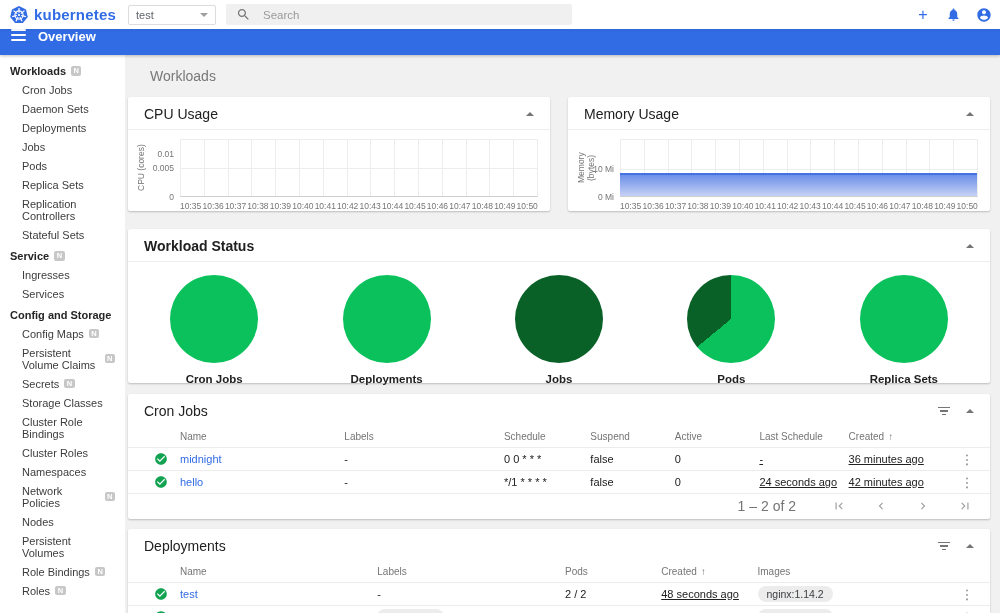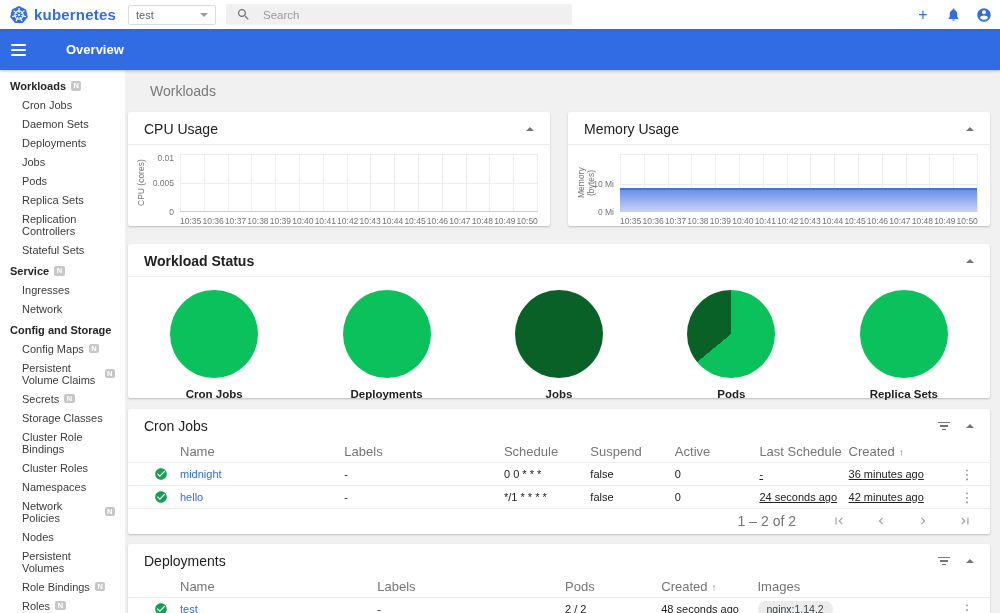--- a/index.html
+++ b/index.html
@@ -20,22 +20,22 @@
     display:flex; align-items:center; padding:0 10px; gap:12px; }
   .searchbar input { border:none; background:transparent; outline:none; font-size:11.5px; color:#444; width:260px;
     font-family:"Liberation Sans", sans-serif; }
   .searchbar input::placeholder { color:#9a9a9a; }
   .topbar-right { position:absolute; right:8px; top:0; height:29px; display:flex; align-items:center; gap:15px; }
   .plus-icon { color:#326ce5; font-size:16px; line-height:16px; cursor:pointer; width:16px; text-align:center; }
   .plus-icon::before { content:"+"; }
   .icon-btn { cursor:pointer; display:flex; align-items:center; }
 
   
-  .bluebar { height:41px; background:#326ce5; display:flex; align-items:center; position:relative; z-index:4;
-    box-shadow:0 1px 3px rgba(0,0,0,.25);gap:28px; }
+  .bluebar { height:26px; background:#326ce5; display:flex; align-items:flex-start; position:relative; z-index:4;
+    box-shadow:0 1px 3px rgba(0,0,0,.25); }
   .hamburger { margin-left:11px; width:15px; display:flex; flex-direction:column; gap:3px; cursor:pointer; }
   .hamburger i { display:block; height:2px; background:#fff; border-radius:1px; }
   .bluebar-title { color:#fff; font-size:13px; font-weight:bold; margin-left:12px; }
 
   
   .bodywrap { display:flex; height:571px; }
   .sidebar { width:125px; background:#fff; padding-top:4px; flex:none; overflow:hidden; }
   .main { flex:1; background:#f1f1f1; padding:11px 10px 0 3px; overflow:hidden; }
 
   
@@ -80,21 +80,21 @@
   .pie { width:88px; height:88px; border-radius:50%; }
   .pie-label { margin-top:10px; font-size:11.5px; color:#212121; }
 
   
   .table-card { margin-bottom:10px; }
   .cj-grid { display:grid; grid-template-columns:38px 1.75fr 1.7fr 0.92fr 0.9fr 0.9fr 0.95fr 1.08fr 34px;
     align-items:center; padding:0 6px 0 14px; }
   .dp-grid { display:grid; grid-template-columns:38px 2.05fr 1.95fr 1fr 1fr 2fr 34px;
     align-items:center; padding:0 6px 0 14px; }
   .thead { height:21px; }
-  .th { font-size:13px; color:#757575; display:flex; gap:4px; cursor:pointer; }
+  .th { font-size:10px; color:#757575; display:flex; gap:4px; cursor:pointer; }
   .sort-arrow::before { content:"\2191"; font-size:10px; color:#757575; }
   .trow { height:23px; border-top:1px solid #ececec; }
   .td { font-size:11px; color:#212121; }
   .link { color:#326ce5; cursor:pointer; }
   .tip { text-decoration:underline; cursor:default; }
   .chip { display:inline-block; background:#ececec; color:#3c4043; border-radius:9px; padding:2px 9px;
     font-size:10.5px; line-height:1.2; }
   .rowcheck { display:flex; justify-content:center; }
   .kebab { color:#757575; font-size:13px; text-align:center; cursor:pointer; }
   .kebab::before { content:"\22EE"; }
@@ -190,21 +190,21 @@
         <span>Stateful Sets</span>
       </div>
     <div class="sec">
         <span>Service</span>
         <span class="badge">N</span>
       </div>
     <div class="item">
         <span>Ingresses</span>
       </div>
     <div class="item">
-        <span>Network</span>
+        <span>Services</span>
       </div>
     <div class="sec">
         <span>Config and Storage</span>
       </div>
     <div class="item">
         <span>Config Maps</span>
         <span class="badge">N</span>
       </div>
     <div class="item">
         <span>Persistent Volume Claims</span>
@@ -254,21 +254,21 @@
 
       <section class="card chart-card">
         <div class="card-header">
           <span class="card-title">CPU Usage</span>
           <span class="caret-up"></span>
         </div>
         <div class="chart-body">
           <div class="chart-flex">
             <span class="ylabel">CPU (cores)</span>
             <div class="yticks">
-              <span style="top:4px">0.01</span>
+              <span style="top:15px">0.01</span>
               <span style="top:50%">0.005</span>
               <span style="top:100%">0</span>
             </div>
             <div class="plot">
               <div class="hline" style="top:0"></div>
               <div class="hline" style="top:50%"></div>
             </div>
           </div>
           <div class="xlabels">
             <span>10:35</span>

